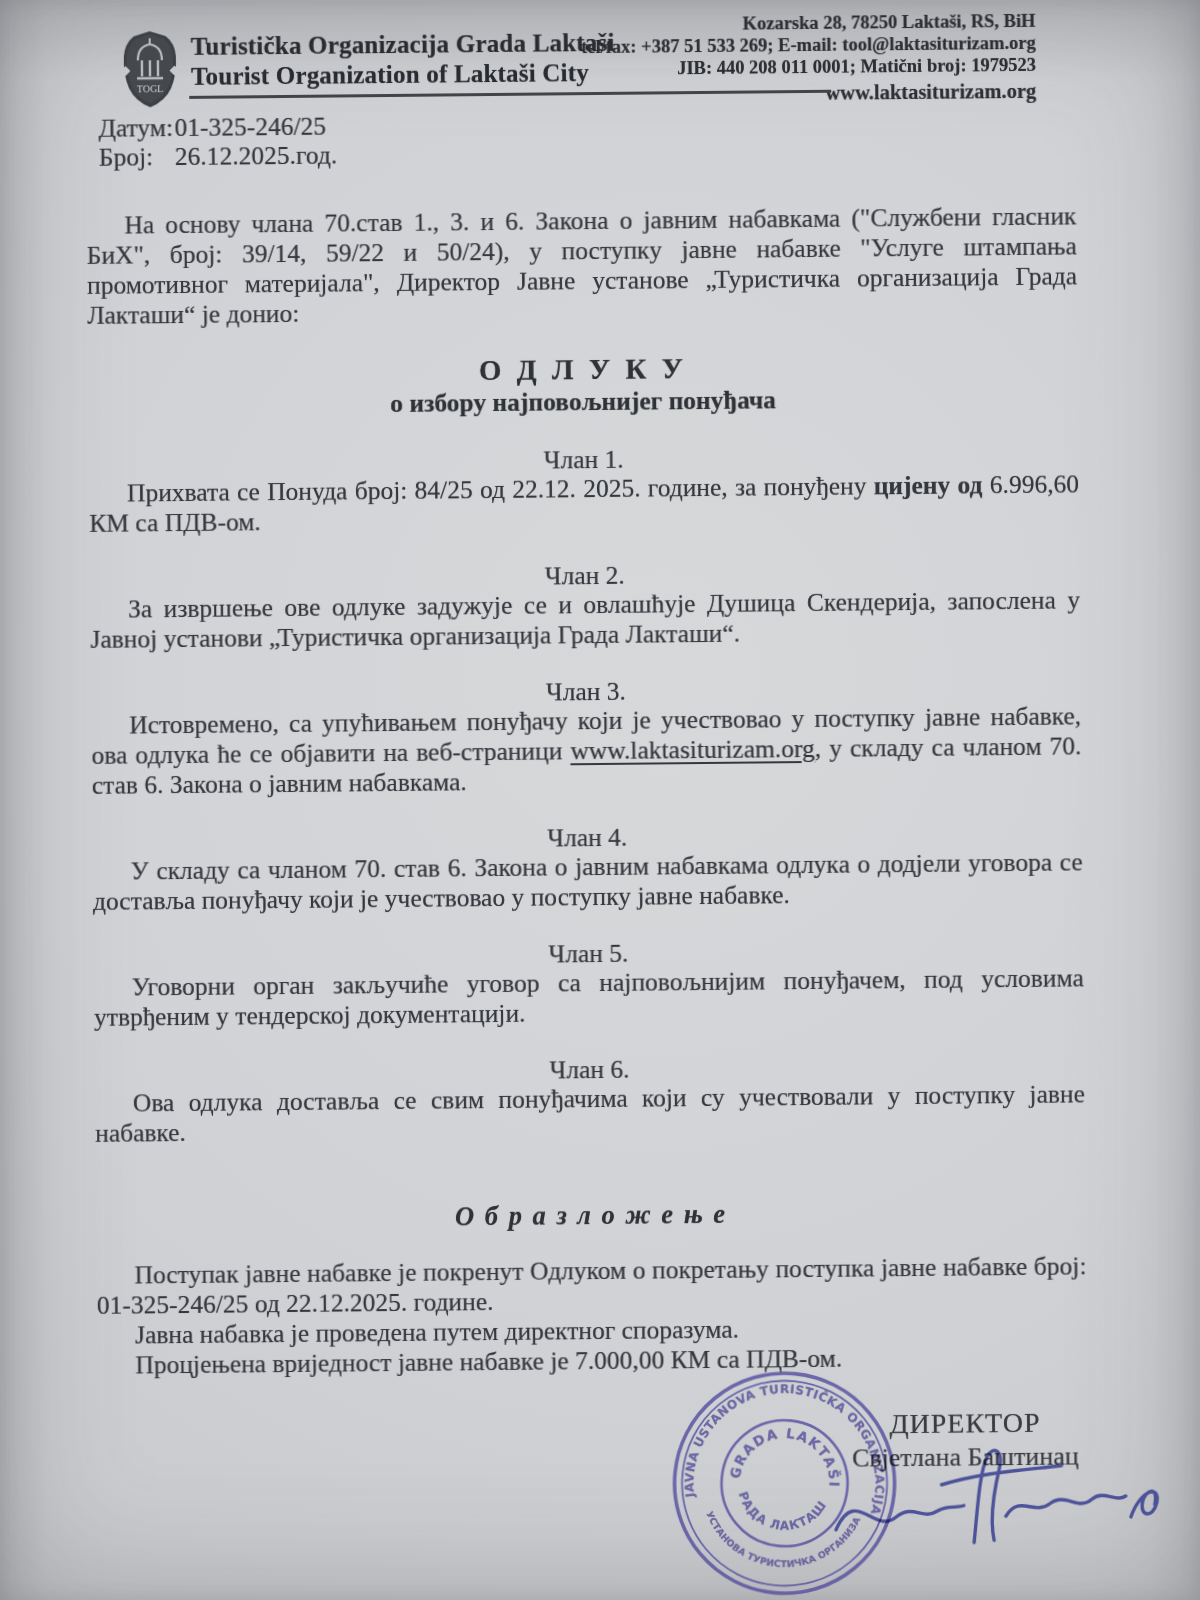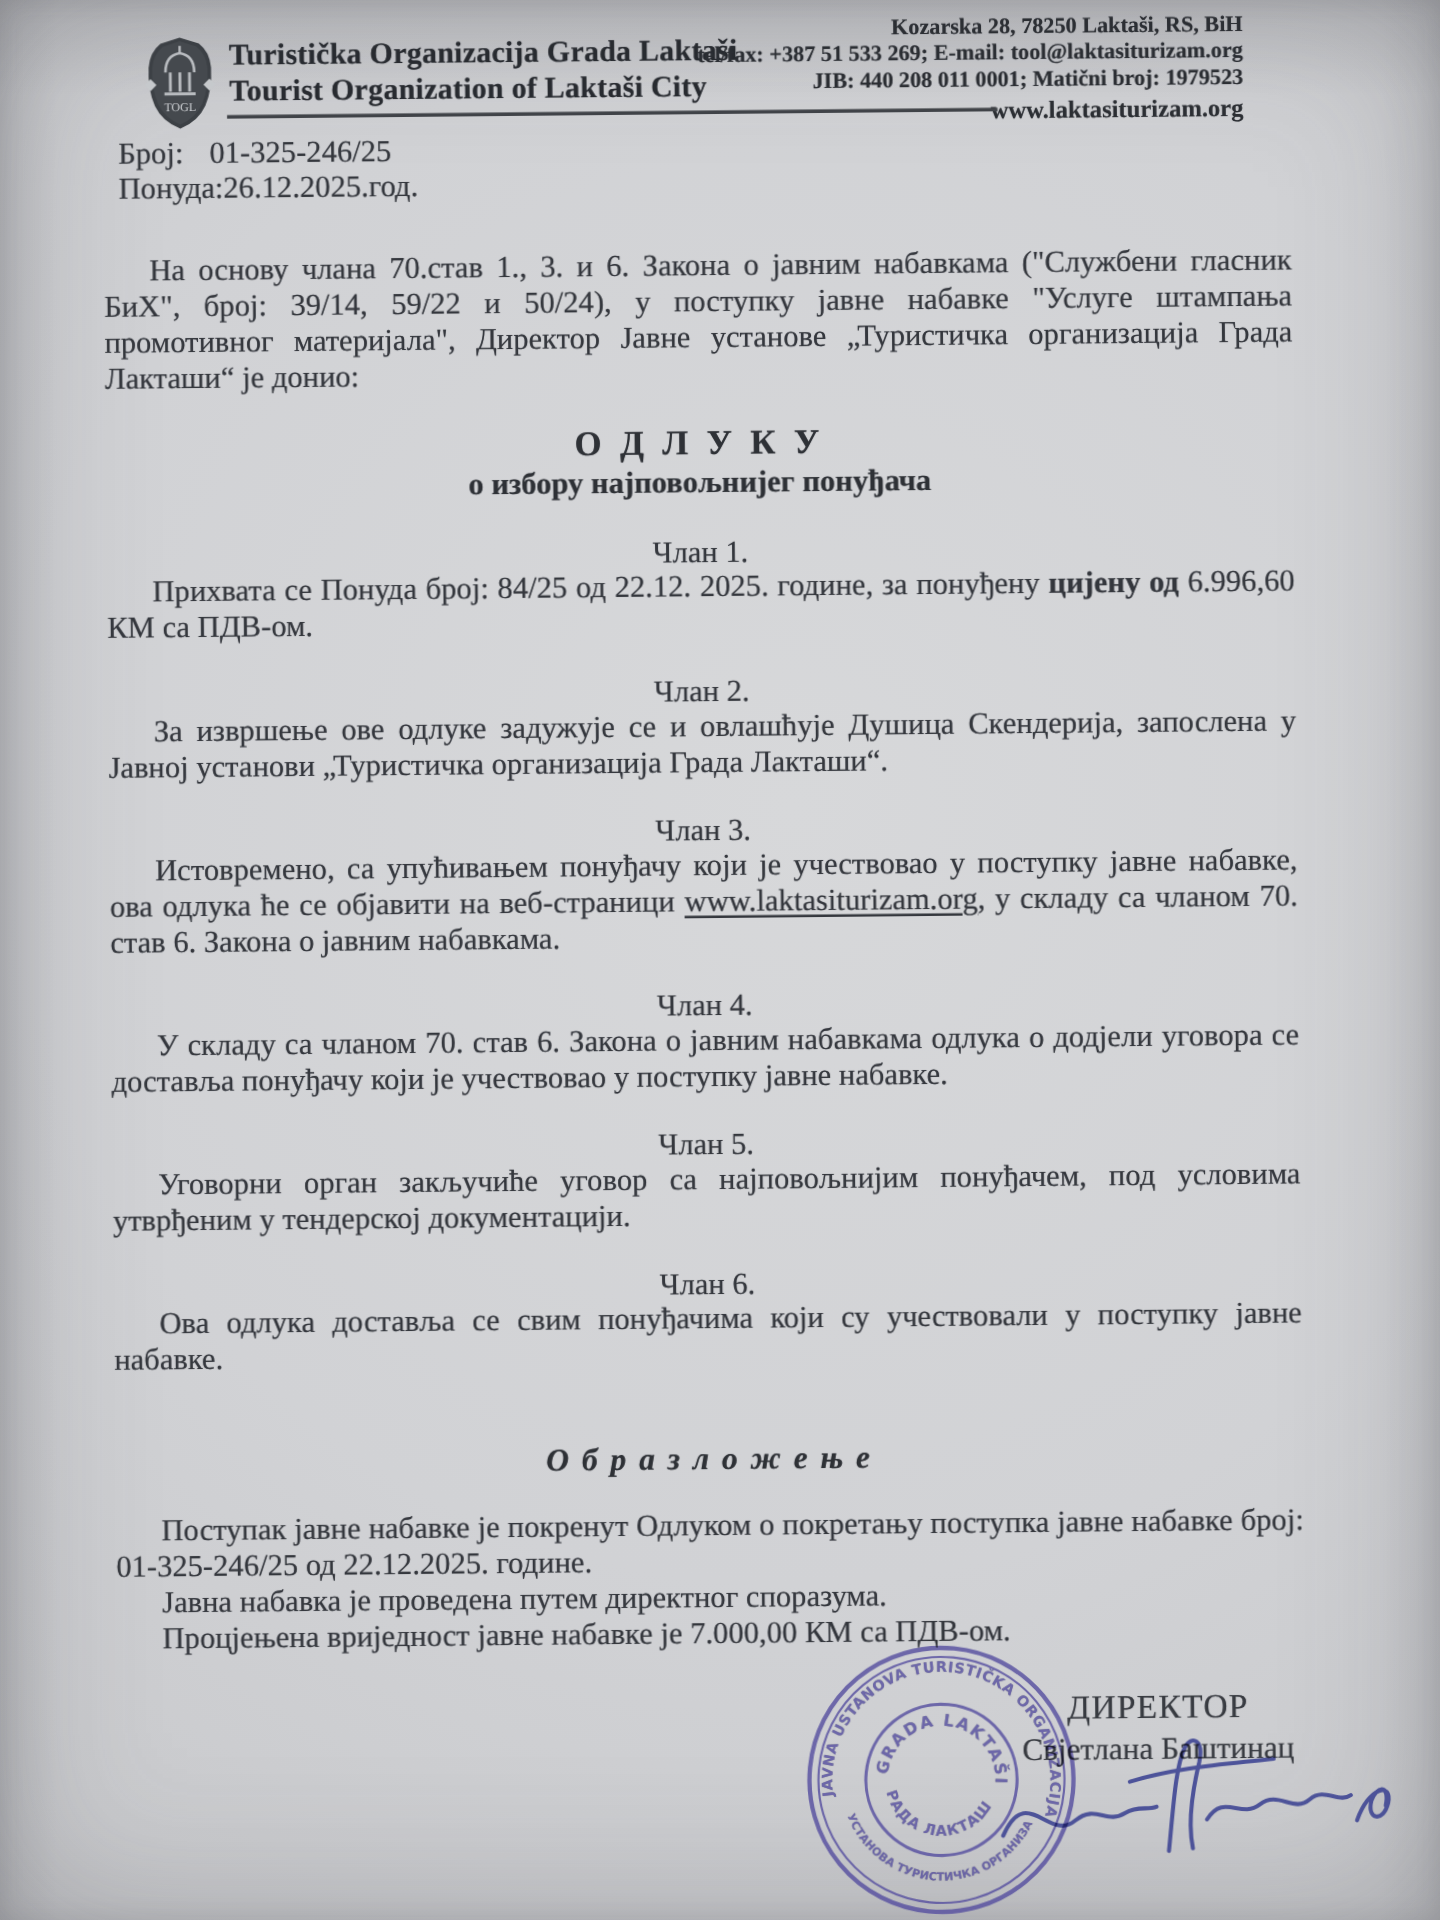--- a/index.html
+++ b/index.html
@@ -74,24 +74,24 @@
       <div>Kozarska 28, 78250 Laktaši, RS, BiH</div>
       <div>tel/fax: +387 51 533 269; E-mail: tool@laktasiturizam.org</div>
       <div>JIB: 440 208 011 0001; Matični broj: 1979523</div>
       <div class="website">www.laktasiturizam.org</div>
     </div>
 
     <div class="rule"></div>
 
     <div class="meta">
       <div>
-        <span class="lbl">Број:</span><span>01-325-246/25</span>
+        <span class="lbl">Датум:</span><span>01-325-246/25</span>
       </div>
       <div>
-        <span class="lbl">Понуда:</span><span>26.12.2025.год.</span>
+        <span class="lbl">Број:</span><span>26.12.2025.год.</span>
       </div>
     </div>
 
     <main class="body">
       <p>На основу члана 70.став 1., 3. и 6. Закона о јавним набавкама ("Службени гласник БиХ", број: 39/14, 59/22 и 50/24), у поступку јавне набавке "Услуге штампања промотивног материјала", Директор Јавне установе „Туристичка организација Града Лакташи“ је донио:</p>
 
       <h1 class="title">О Д Л У К У</h1>
       <h2 class="subtitle">о избору најповољнијег понуђача</h2>
 
       <h3 class="art-h">Члан 1.</h3>

